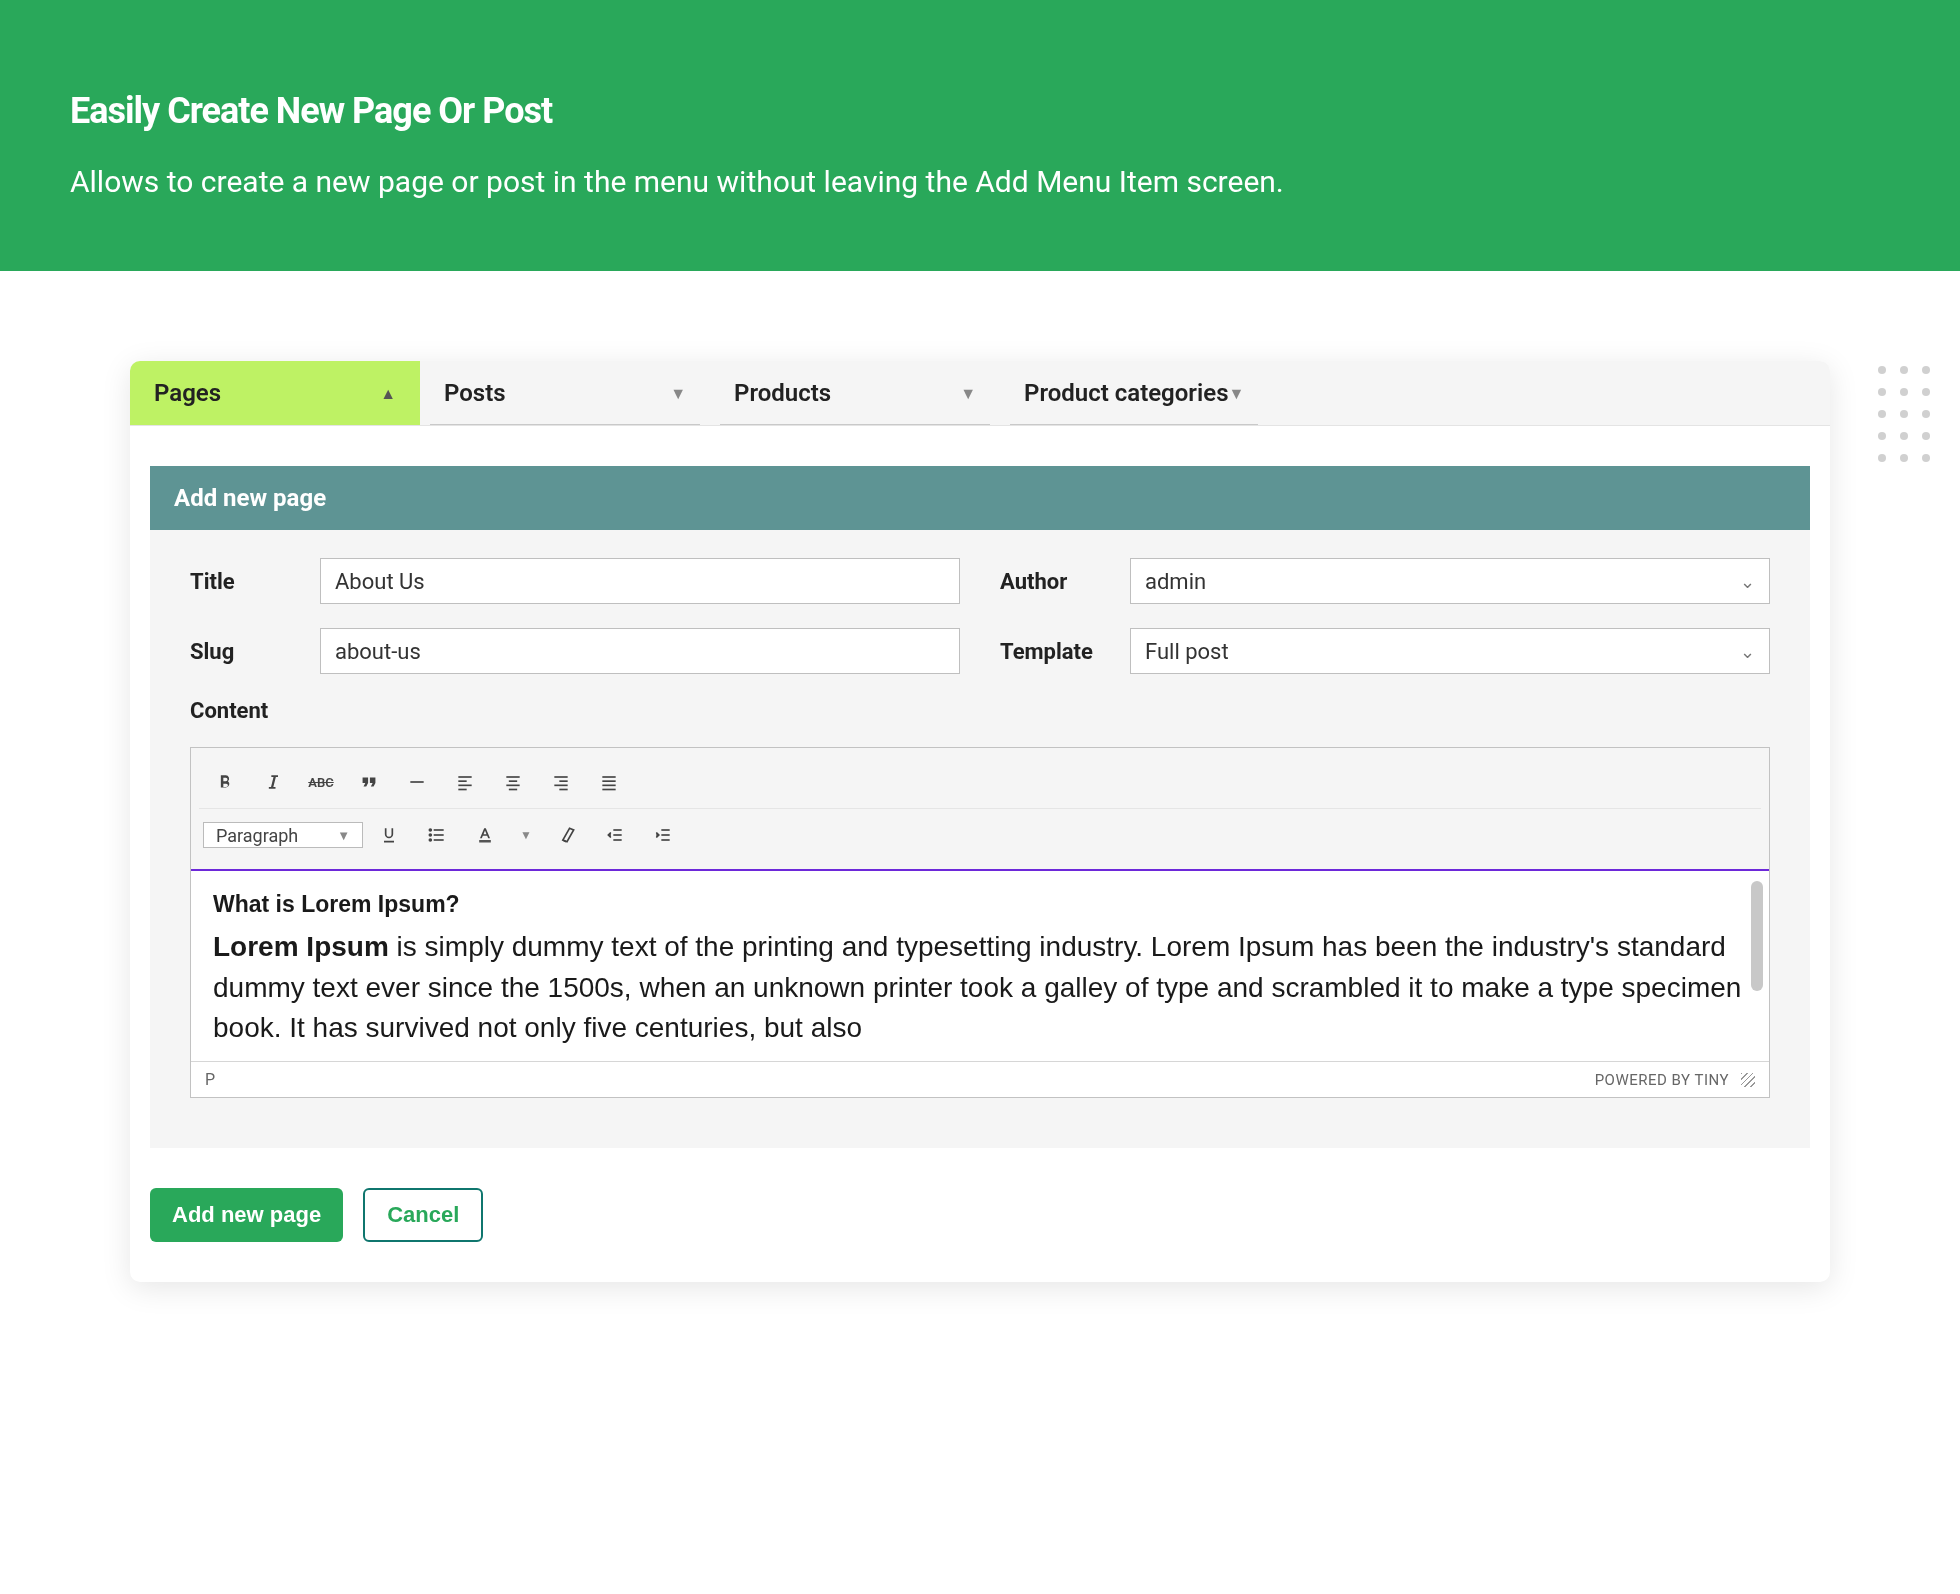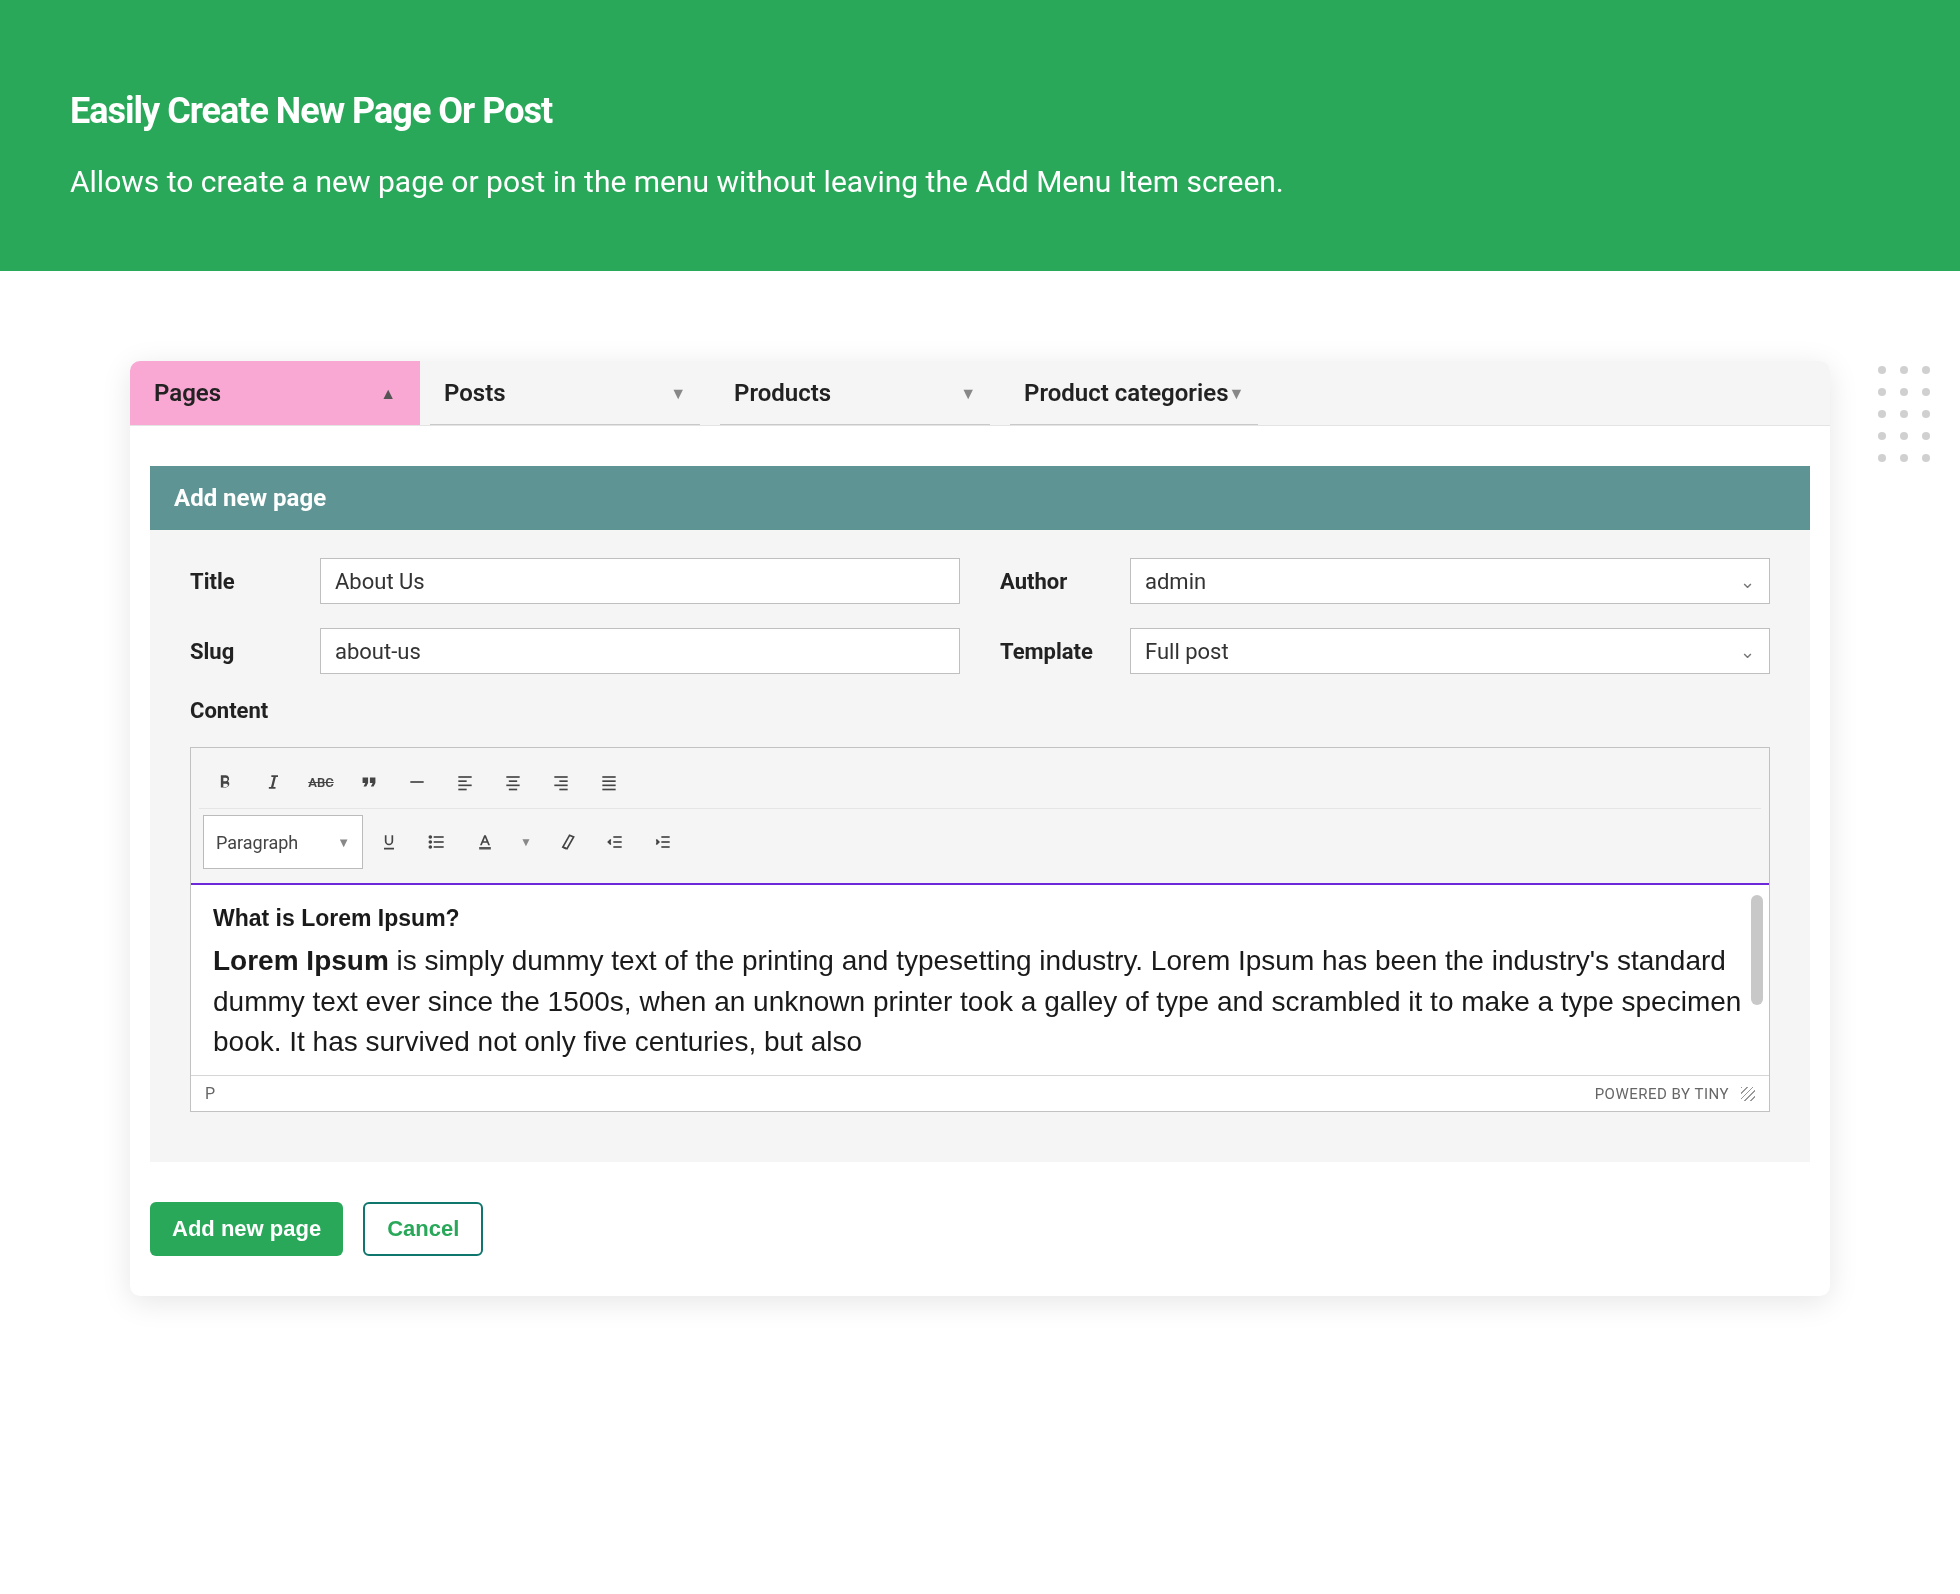--- a/index.html
+++ b/index.html
@@ -63,21 +63,21 @@
     justify-content: space-between;
     padding: 18px 24px;
     font-size: 24px;
     font-weight: 600;
     color: #222;
     cursor: pointer;
     position: relative;
     min-width: 290px;
   }
   .tab.active {
-    background: #f9a8d4;
+    background: #bef264;
   }
   .tab:not(.active)::after {
     content: "";
     position: absolute;
     bottom: 0; left: 10px; right: 10px;
     height: 1px;
     background: #c9c9c9;
   }
   .tab .arrow {
     color: #888;
@@ -168,21 +168,21 @@
   .tb-select {
     display: inline-flex;
     align-items: center;
     justify-content: space-between;
     border: 1px solid #bbb;
     background: #fff;
     padding: 6px 12px;
     font-size: 18px;
     color: #444;
     min-width: 160px;
-    height: 54px;
+    height: 26px;
     cursor: pointer;
   }
   .tb-select .chev { color: #888; font-size: 13px; margin-left: 8px; }
   .editor-body {
     position: relative;
     padding: 20px 22px 0;
     height: 190px;
     overflow: hidden;
     font-family: Verdana, Arial, sans-serif;
   }

